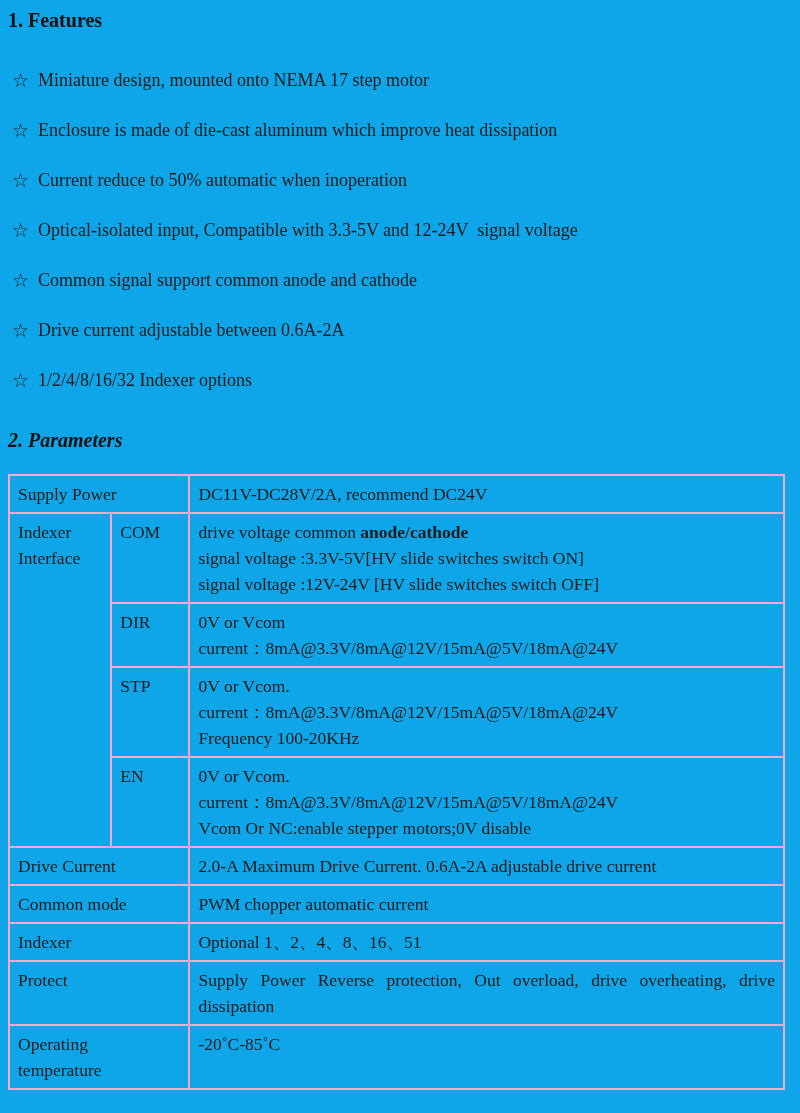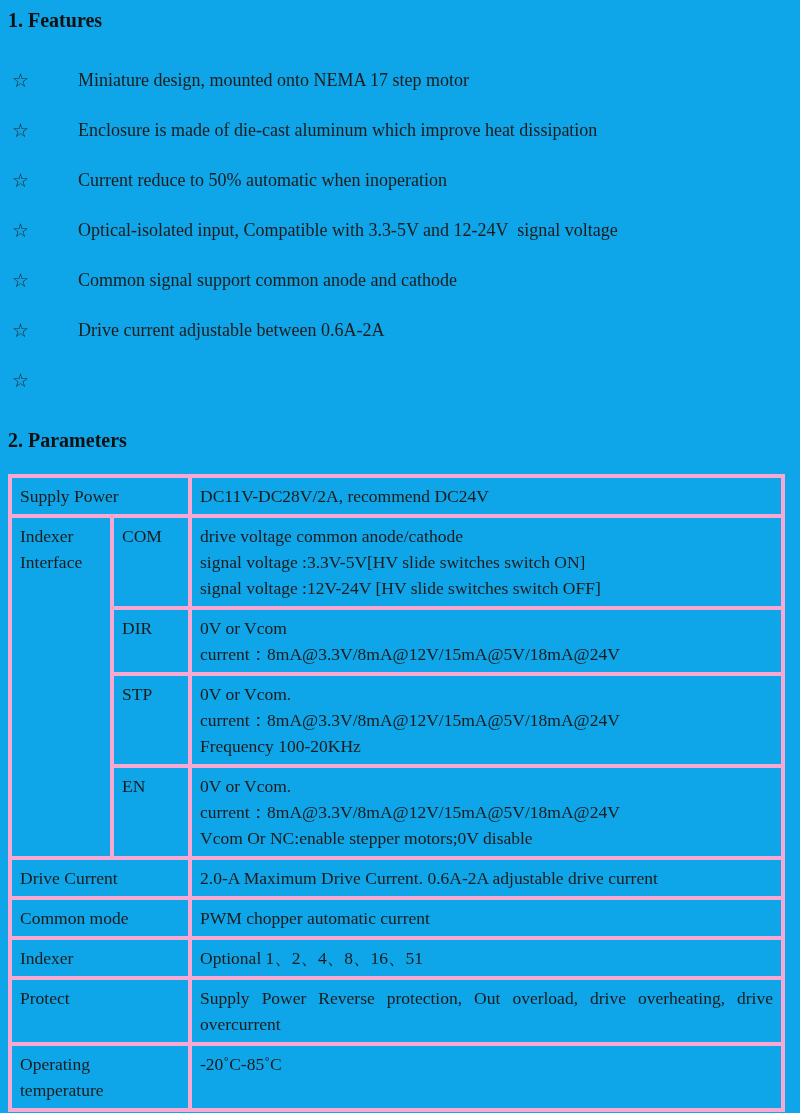--- a/index.html
+++ b/index.html
@@ -37,53 +37,53 @@
     font-size: 19px;
     line-height: 24px;
     width: 24px;
     flex: 0 0 24px;
     margin-left: 4px;
     color: #222222;
   }
   .feature-text {
     white-space: pre-wrap;
     padding-left: 2px;
-    margin-left: 40px;
   }
   .params-heading {
     margin-top: 36px;
+    font-style: italic;
   }
   table.params {
     margin-top: 22px;
     width: 777px;
     border-collapse: collapse;
     table-layout: fixed;
     font-size: 17.5px;
   }
   table.params td {
-    border: 4px solid #f9a8d4;
+    border: 2px solid #f9a8d4;
     vertical-align: top;
     padding: 5px 8px 5px 8px;
     line-height: 26px;
   }
   col.c1 { width: 102px; }
   col.c2 { width: 78px; }
   col.c3 { width: 593px; }
   td.label { padding-left: 9px; }
   td.span-label {
     padding-top: 34px;
     white-space: pre-line;
   }
   td.pre-label { white-space: pre-line; }
   td.key { padding-left: 9px; }
   td.justify {
     text-align: justify;
     text-align-last: left;
   }
-  .b { font-weight: normal; }
+  .b { font-weight: bold; }
   .vline { display: block; }
 </style>
 </head>
 <body>
 
 <div class="page">
 
   <div class="section-heading">1. Features</div>
 
   <div class="features-list">
@@ -106,20 +106,21 @@
     <div class="feature-item">
       <span class="star">☆</span>
       <span class="feature-text">Common signal support common anode and cathode</span>
     </div>
     <div class="feature-item">
       <span class="star">☆</span>
       <span class="feature-text">Drive current adjustable between 0.6A-2A</span>
     </div>
     <div class="feature-item">
       <span class="star">☆</span>
+      <span class="feature-text">1/2/4/8/16/32 Indexer options</span>
     </div>
   </div>
 
   <div class="section-heading params-heading">2. Parameters</div>
 
   <table class="params">
     <colgroup>
         <col class="c1">
         <col class="c2">
         <col class="c3">
@@ -178,21 +179,21 @@
       <td>PWM chopper automatic current</td>
     </tr>
 
     <tr>
       <td colspan="2" class="label">Indexer</td>
       <td>Optional 1、2、4、8、16、51</td>
     </tr>
 
     <tr>
       <td colspan="2" class="label">Protect</td>
-      <td class="justify">Supply Power Reverse protection, Out overload, drive overheating, drive overcurrent</td>
+      <td class="justify">Supply Power Reverse protection, Out overload, drive overheating, drive dissipation</td>
     </tr>
 
     <tr>
       <td colspan="2" class="label pre-label">Operating
 temperature</td>
       <td>-20˚C-85˚C</td>
     </tr>
   </tbody>
     </table>
 

